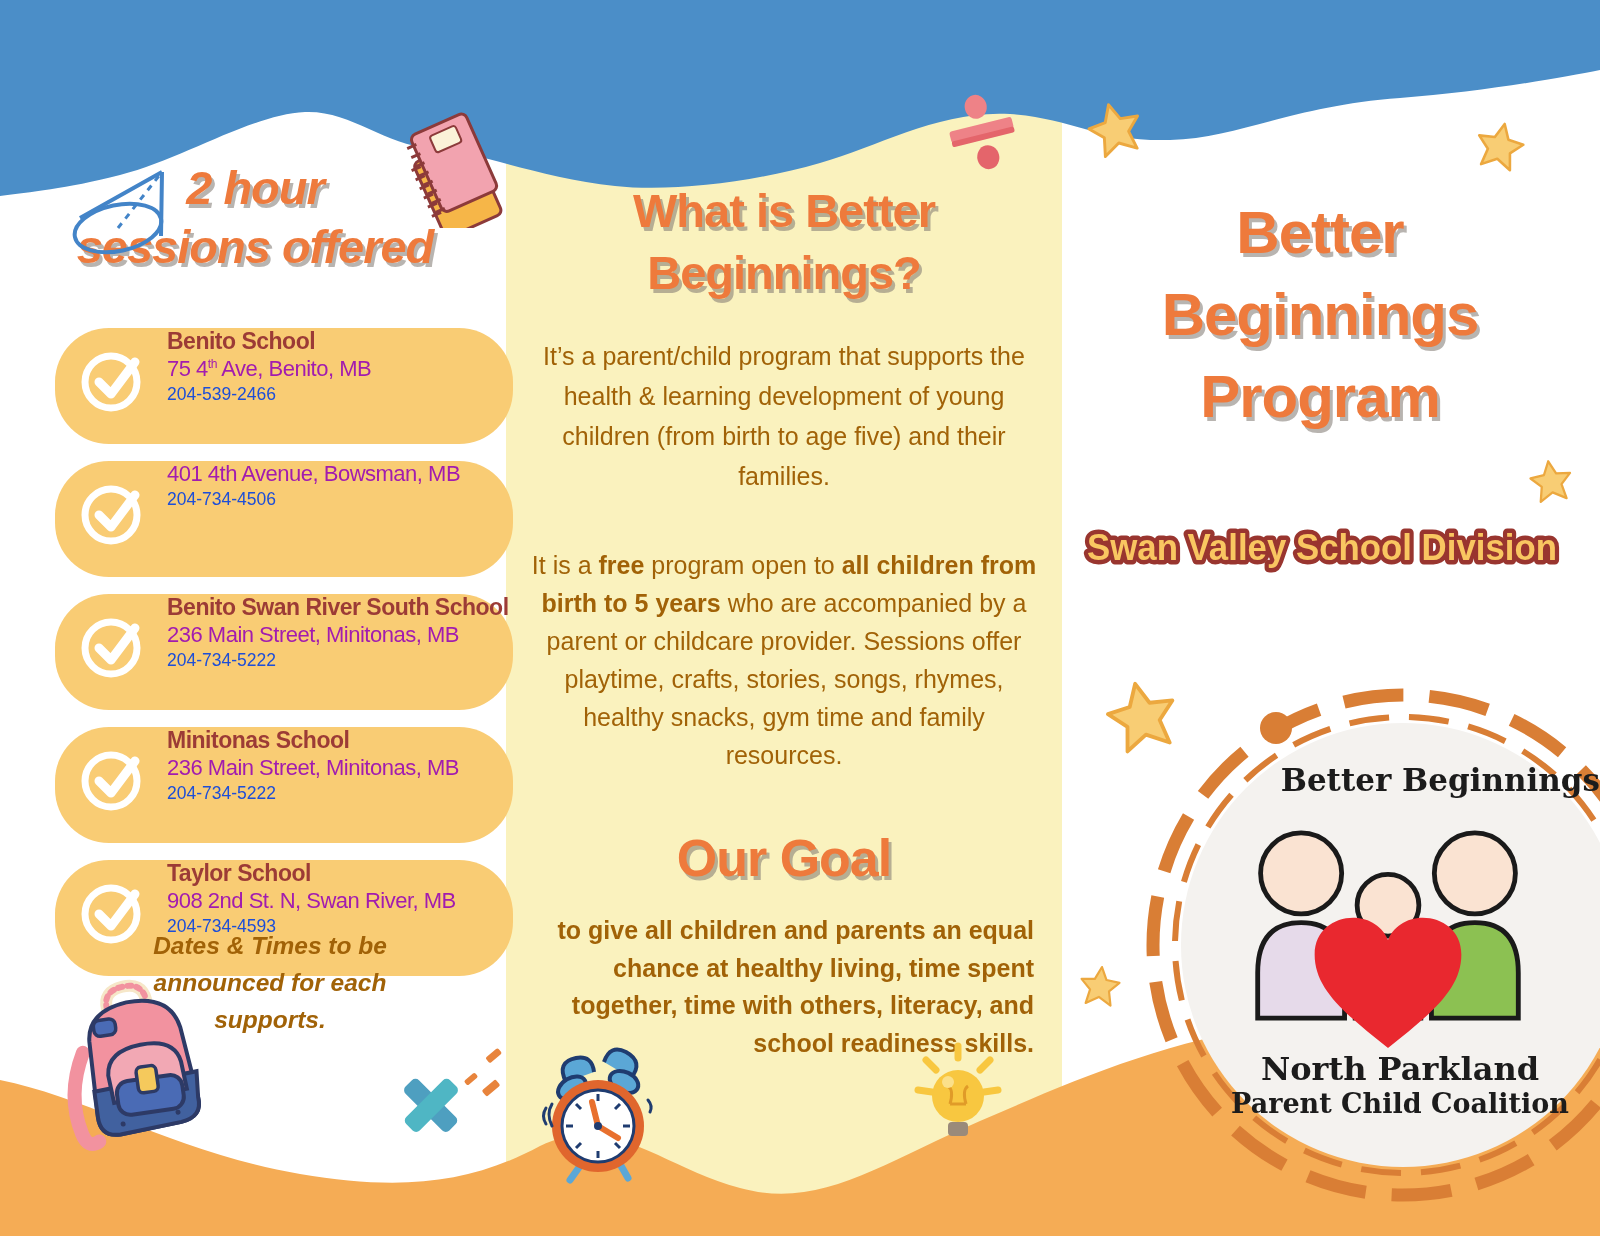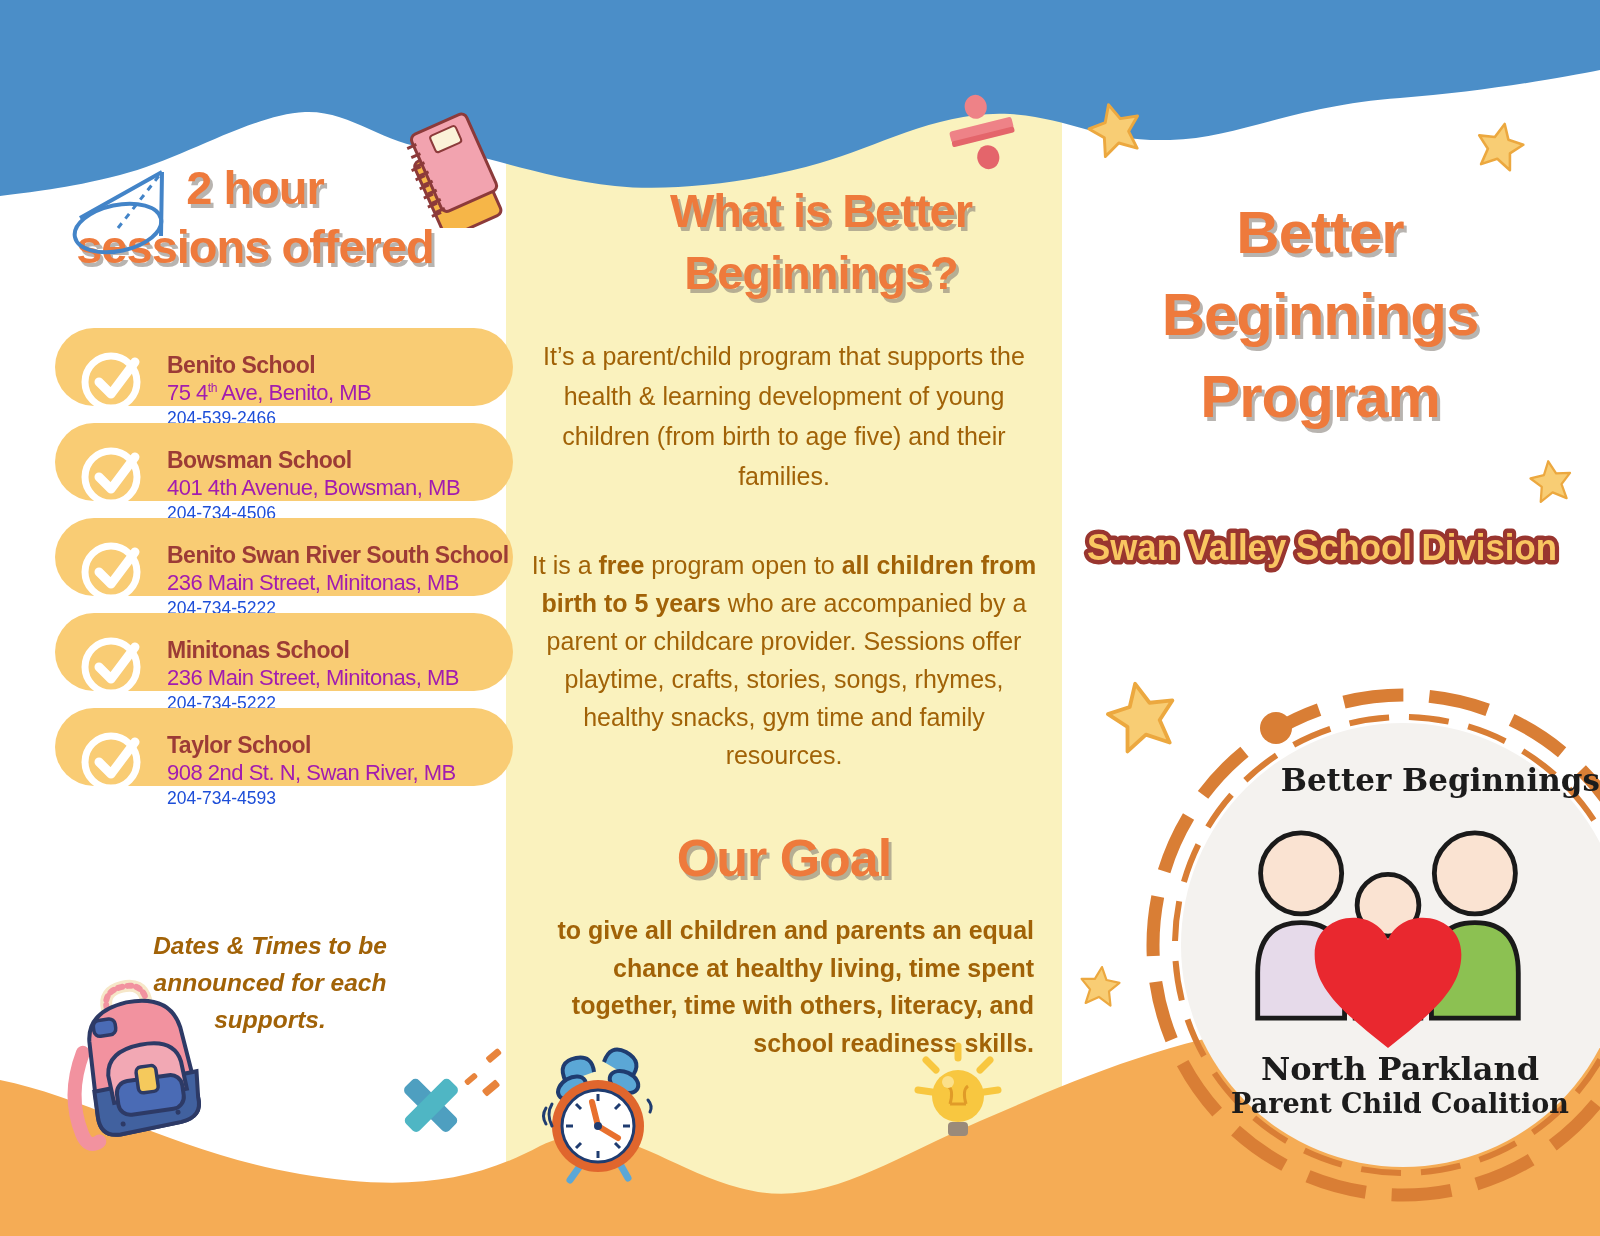--- a/index.html
+++ b/index.html
@@ -11,38 +11,38 @@
   
   .mid-col{left:506px;top:0;width:556px;height:1236px;background:#FAF2BE;z-index:1;}
   .blue-wave{left:0;top:0;z-index:2;}
   .bottom-wave{left:0;top:1016px;z-index:3;}
   
   .big-orange{
     color:#EE7A3C;font-weight:bold;text-align:center;
     text-shadow:3px 4px 0 rgba(125,118,112,.55);
     letter-spacing:-1px;z-index:5;
   }
-  .left-heading{left:18px;top:158px;width:474px;font-size:47px;line-height:1.26;}
-  .mid-heading{left:506px;top:180px;width:556px;font-size:47px;line-height:1.32;padding-left:37px;}
+  .left-heading{left:18px;top:158px;width:474px;font-size:47px;line-height:1.26;font-style:italic;}
+  .mid-heading{left:506px;top:180px;width:556px;font-size:47px;line-height:1.32;}
   .goal-heading{left:506px;top:828px;width:556px;font-size:52px;}
   .right-title{left:1095px;top:192px;width:450px;font-size:60px;line-height:1.37;}
   
   .darkred{color:#a16207;}
   .mid-para{left:526px;top:336px;width:516px;font-size:25px;line-height:1.6;text-align:center;z-index:5;}
   .mid-para2{left:526px;top:546px;width:516px;font-size:25px;line-height:1.52;text-align:center;z-index:5;}
   .mid-para2 strong{font-weight:bold;}
   .goal-text{left:534px;top:912px;width:500px;font-size:25px;line-height:1.5;
              text-align:right;font-weight:bold;z-index:5;}
   .left-note{left:88px;top:928px;width:364px;font-size:24.5px;line-height:1.5;
              font-weight:bold;font-style:italic;text-align:center;z-index:5;}
   
   .cards{left:55px;top:328px;width:458px;z-index:5;}
   .card{
-    position:relative;height:78px;border-radius:54px;background:#F9CC74;
-    margin-bottom:17px;box-sizing:border-box;padding:24px 14px 0 112px;
+    position:relative;height:116px;border-radius:54px;background:#F9CC74;
+    margin-bottom:17px;box-sizing:border-box;padding:0 14px 0 112px;
   }
   .card .check{position:absolute;left:24px;top:18px;}
   .school-name{font-size:23px;font-weight:bold;color:#9C3B36;white-space:nowrap;letter-spacing:-0.5px;}
   .school-address{font-size:22px;color:#a21caf;margin-top:1px;white-space:nowrap;letter-spacing:-0.5px;}
   .school-address sup{font-size:.55em;}
   .school-phone{font-size:17.5px;color:#1d4ed8;margin-top:2px;}
   
   .subtitle-svg{left:1066px;top:512px;z-index:5;}
   .logo-ring{left:1138px;top:680px;z-index:6;}
   .logo-text{z-index:7;text-align:center;color:#1c1c1c;font-weight:bold;
@@ -100,21 +100,20 @@
           <div class="school-address">75 4<sup>th</sup> Ave, Benito, MB</div>
           <div class="school-phone">204-539-2466</div>
         </div>
       </div>
       <div class="card">
         <span class="check"><svg width="68" height="68" viewBox="0 0 68 68">
             <circle cx="32" cy="36" r="26" fill="none" stroke="#ffffff" stroke-width="7"></circle>
             <path d="M20 36 L32 48 L56 16" fill="none" stroke="#ffffff" stroke-width="9" stroke-linecap="round" stroke-linejoin="round"></path>
           </svg></span>
         <div>
-          <div class="school-name">Bowsman School</div>
           <div class="school-address">401 4th Avenue, Bowsman, MB</div>
           <div class="school-phone">204-734-4506</div>
         </div>
       </div>
       <div class="card">
         <span class="check"><svg width="68" height="68" viewBox="0 0 68 68">
             <circle cx="32" cy="36" r="26" fill="none" stroke="#ffffff" stroke-width="7"></circle>
             <path d="M20 36 L32 48 L56 16" fill="none" stroke="#ffffff" stroke-width="9" stroke-linecap="round" stroke-linejoin="round"></path>
           </svg></span>
         <div>

